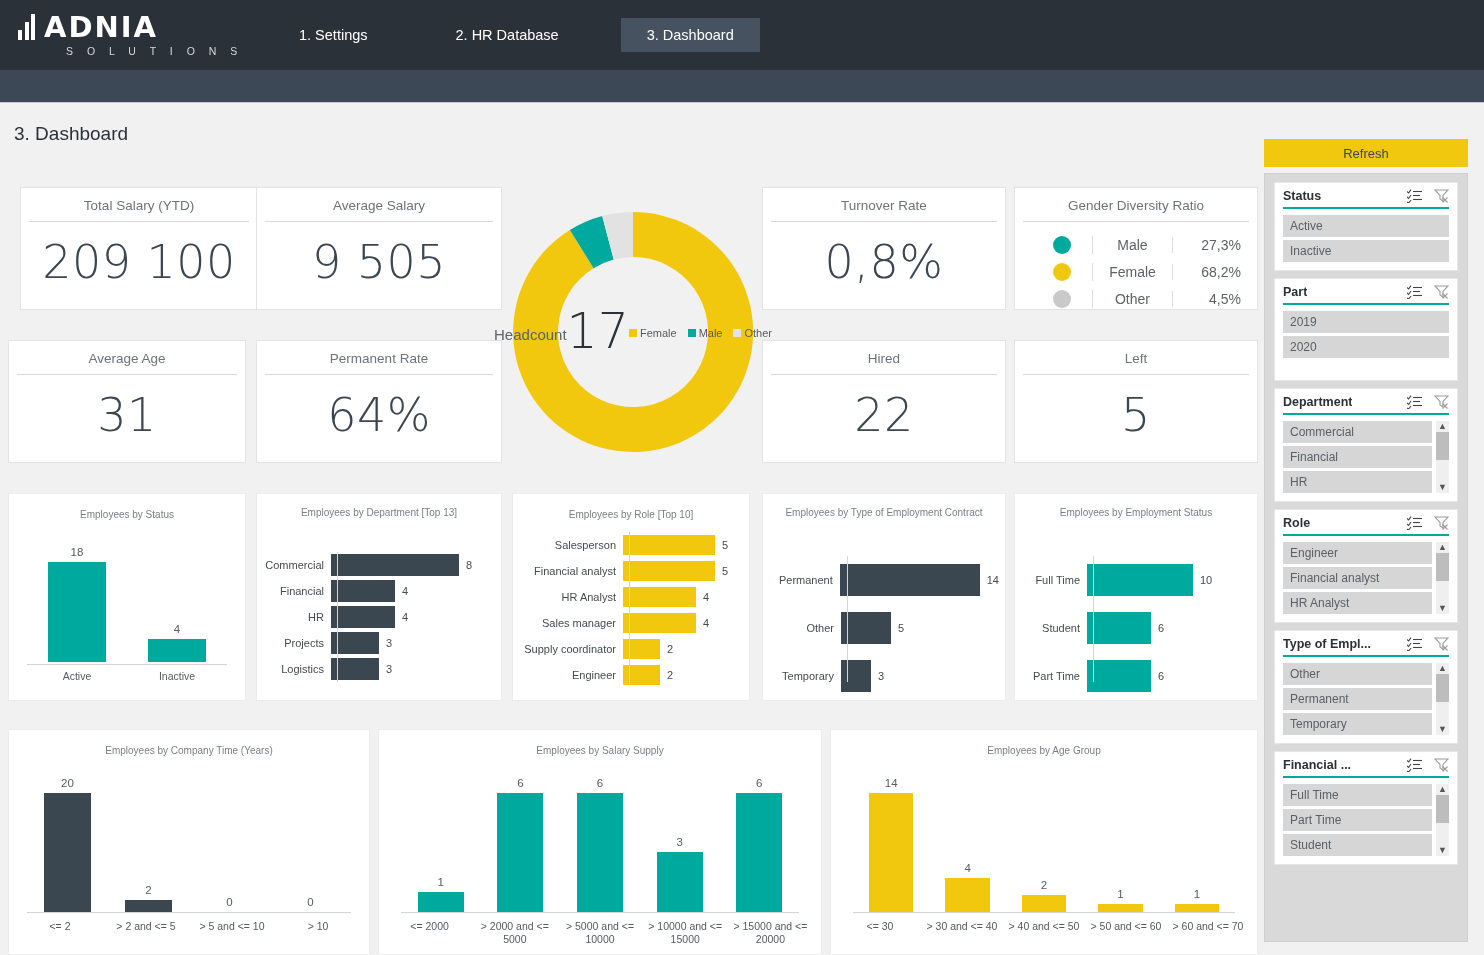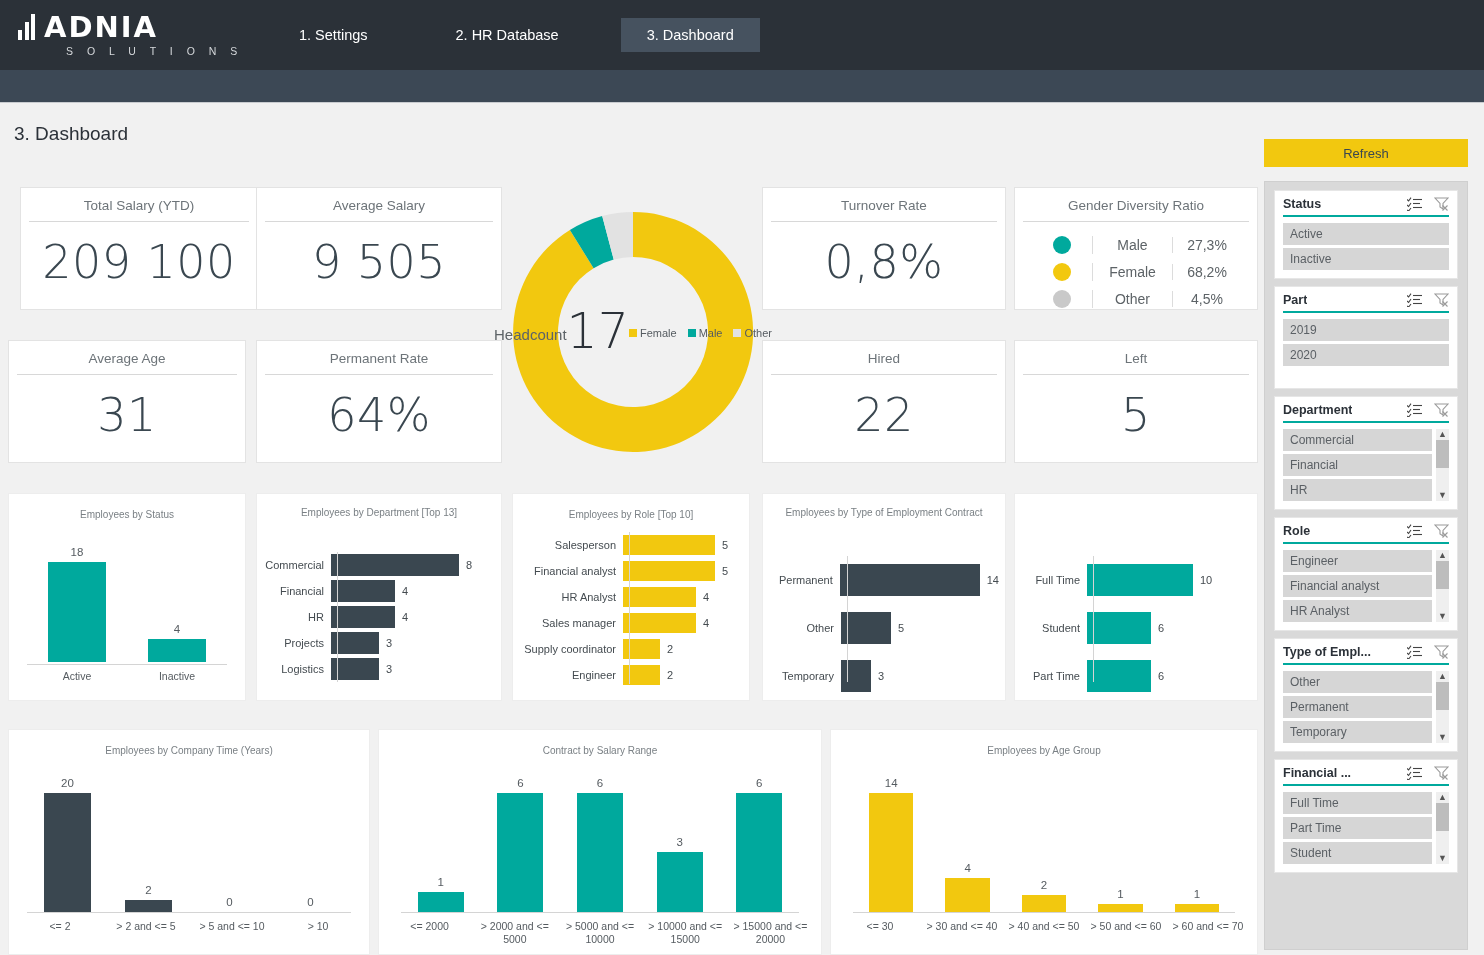--- a/index.html
+++ b/index.html
@@ -79,31 +79,31 @@
   .donut-legend{ display:flex; gap:11px; align-items:center; margin-top:2px;}
   .donut-legend .lg{ display:flex; align-items:center; gap:3px; font-size:11px; color:#555b60;}
   .donut-legend .sw{ width:8px; height:8px; display:inline-block;}
 
   
   .gender-body{ display:flex; flex-direction:column; padding:14px 16px 6px 16px; gap:9px;}
   .gender-row{ display:flex; align-items:center; font-size:14px; color:#5d6367;}
   .g-dot-cell{ width:62px; display:flex; justify-content:center; border-right:1px solid #dcdcdc;}
   .g-dot{ width:18px; height:18px; border-radius:50%; display:block;}
   .g-name{ flex:1; text-align:center; border-right:1px solid #dcdcdc;}
-  .g-pct{ width:68px; text-align:center;}
+  .g-pct{ width:68px; text-align:right;}
 
   
   .refresh-btn{
     position:absolute; left:1264px; top:139px; width:204px; height:28px;
     background:#f2c80f; color:#3a4750; font-size:13px; display:flex;
     align-items:center; justify-content:center; cursor:pointer;
   }
   .slicer-panel{
     position:absolute; left:1264px; top:173px; width:204px; height:769px;
-    background:#d9d9d9; border:1px solid #cfcfcf; padding:8px 9px;margin-top:8px;
+    background:#d9d9d9; border:1px solid #cfcfcf; padding:8px 9px;
   }
   .slicer{
     background:#fff; border:1px solid #e6e6e6; margin-bottom:7px; padding:6px 8px 8px 8px;
   }
   .slicer-head{ display:flex; align-items:center; justify-content:space-between;
                 border-bottom:2px solid #00a99d; padding-bottom:4px; }
   .slicer-name{ font-size:12.5px; font-weight:bold; color:#2b3138; white-space:nowrap; overflow:hidden;}
   .slicer-icons{ display:flex; gap:11px; align-items:center; }
   .slicer-icons svg{ display:block; }
   .slicer-body{ display:flex; padding-top:6px; }
@@ -370,20 +370,21 @@
         <span class="hlabel" style="width:72px;">Temporary</span>
         <span class="hbarwrap">
             <i class="hbar" style="width:30px; height:32px; background:#3a4750;"></i>
             <span class="hnum">3</span>
           </span>
       </div>
     </div>
   </div>
 
   <div class="chart-card" style="left:1014px; top:348px; width:244px; height:208px;">
+    <div class="chart-title" style="padding-top:9px;">Employees by Employment Status</div>
     <div style="position:absolute; left:6px; right:6px; top:62px;">
       <div class="haxis" style="left:72px; top:0; height:126px;"></div>
       <div class="hrow" style="height:48px;">
         <span class="hlabel" style="width:66px;">Full Time</span>
         <span class="hbarwrap">
             <i class="hbar" style="width:106px; height:32px; background:#00a99d;"></i>
             <span class="hnum">10</span>
           </span>
       </div>
       <div class="hrow" style="height:48px;">
@@ -428,21 +429,21 @@
     <div class="vaxis" style="left:18px; right:18px; top:182px;"></div>
     <div class="vlabels" style="left:8px; right:8px; top:190px;">
       <span>&lt;= 2</span>
       <span>&gt; 2 and &lt;= 5</span>
       <span>&gt; 5 and &lt;= 10</span>
       <span>&gt; 10</span>
     </div>
   </div>
 
   <div class="chart-card" style="left:378px; top:584px; width:444px; height:226px;">
-    <div class="chart-title">Contract by Salary Range</div>
+    <div class="chart-title">Employees by Salary Supply</div>
     <div style="position:absolute; left:22px; right:22px; top:42px; height:140px;">
       <div class="vbars" style="top:0;bottom:0;">
         <div class="vcol">
           <span class="num">1</span>
           <div class="bar" style="height:14%; background:#00a99d;"></div>
         </div>
         <div class="vcol">
           <span class="num">6</span>
           <div class="bar" style="height:85%; background:#00a99d;"></div>
         </div>

